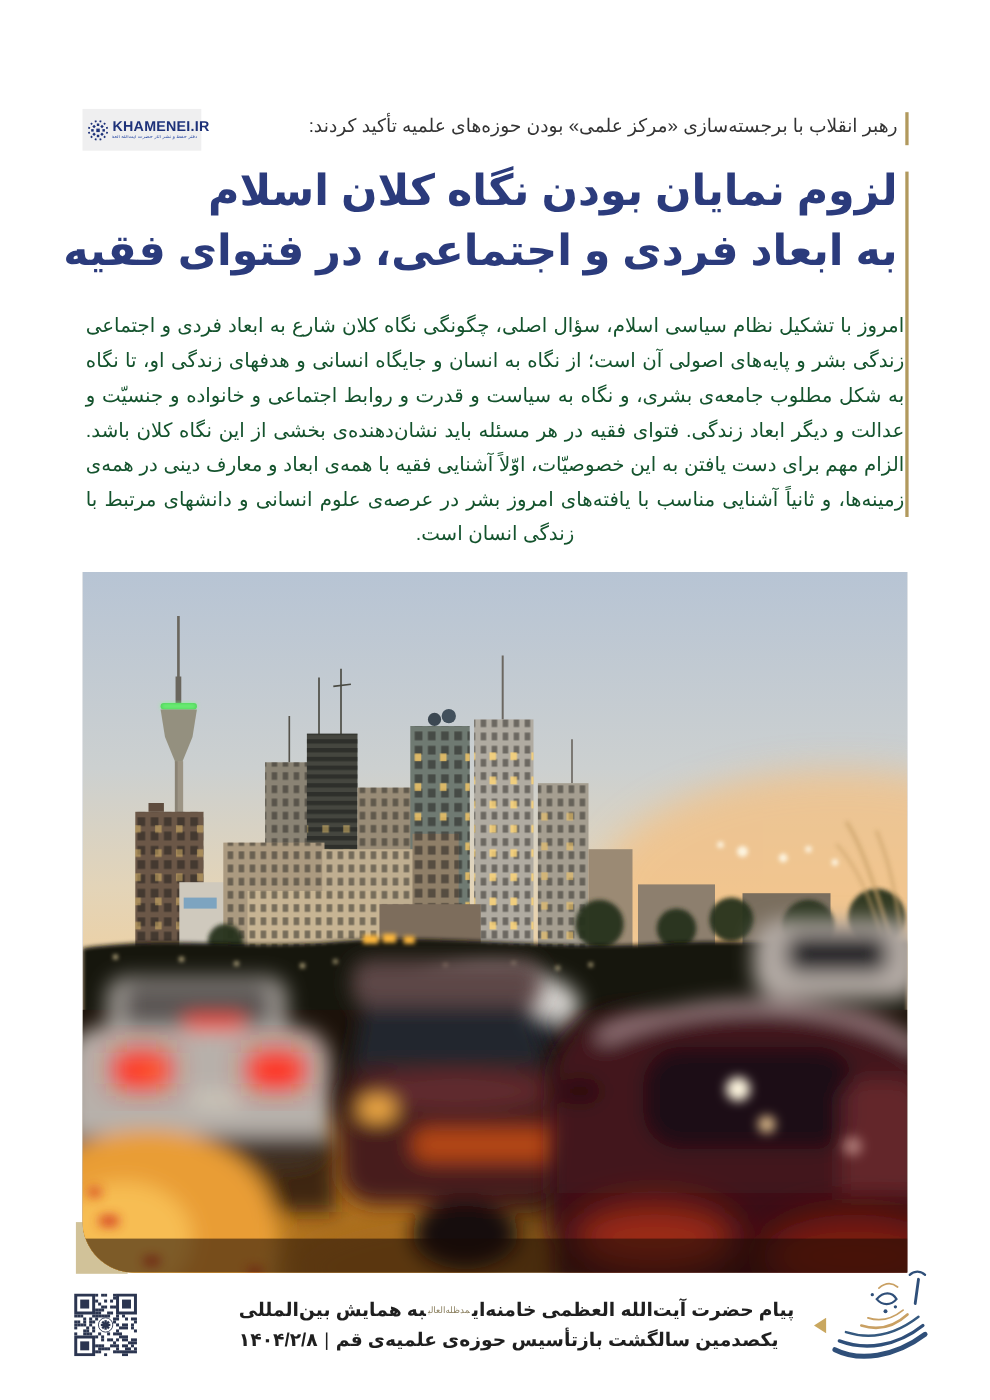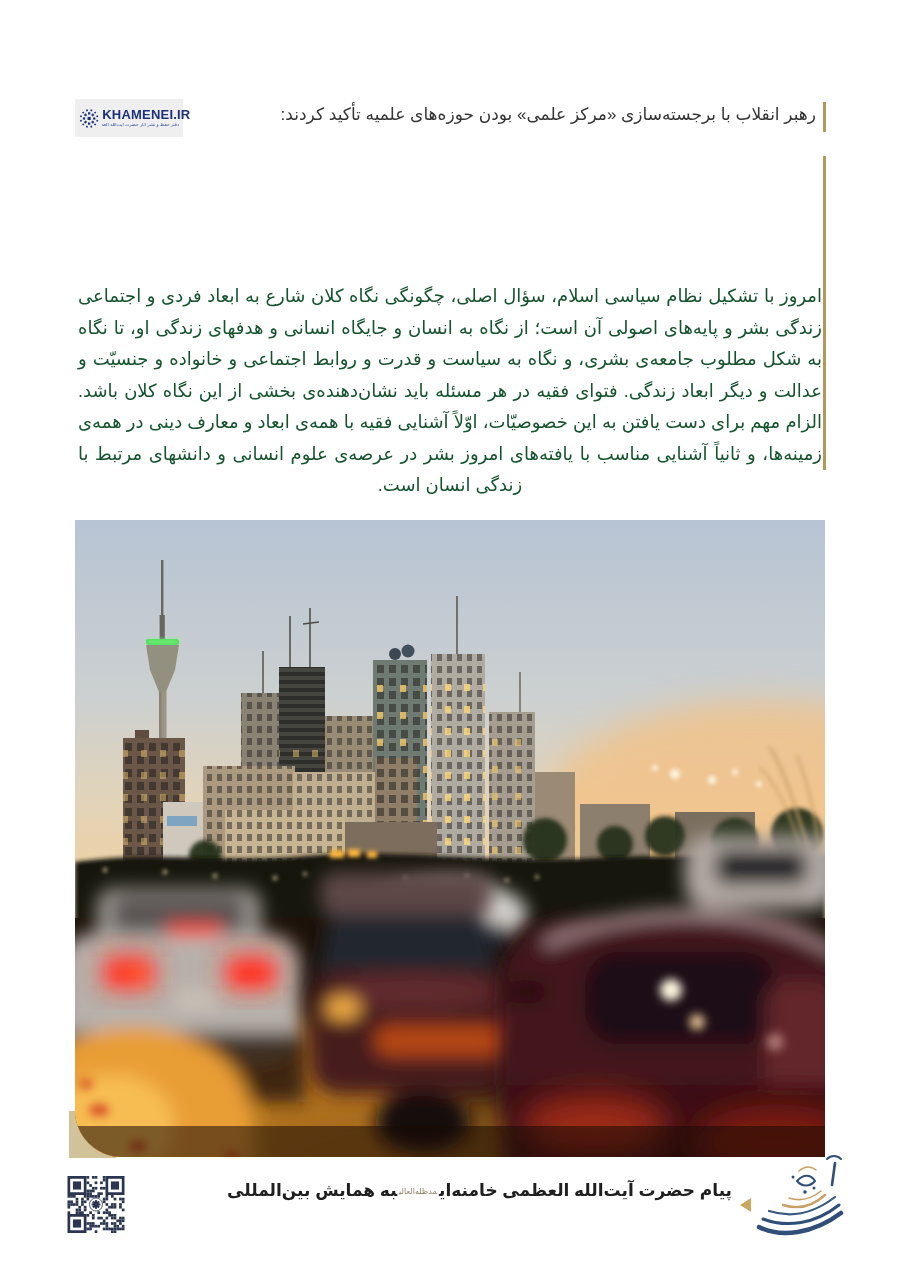--- a/index.html
+++ b/index.html
@@ -37,21 +37,21 @@
   
   .tan-corner{position:absolute;left:69px;top:1111px;width:47px;height:47px;background:#d1c299;z-index:0;}
   .photo{
     position:absolute;left:75px;top:520px;width:750px;height:637px;z-index:1;
     border-bottom-left-radius:47px;overflow:hidden;background:#c9cdd3;
   }
   .photo svg{display:block;}
   
   .qr{position:absolute;left:67px;top:1176px;width:58px;height:57px;}
   .footer-text{
-    position:absolute;right:168px;top:1177px;direction:rtl;text-align:left;
+    position:absolute;right:178px;top:1177px;direction:rtl;text-align:left;
     font-size:17px;line-height:27px;font-weight:600;color:#1f1f1f;
   }
   .honorific{font-size:8px;color:#8a7f5e;font-weight:500;margin:0 2px;vertical-align:2px;}
   .sep{margin:0 6px;color:#1f1f1f;font-weight:400;}
   .tri{
     position:absolute;left:740px;top:1198px;width:0;height:0;
     border-top:7px solid transparent;border-bottom:7px solid transparent;border-right:11px solid #c9a75f;
   }
   .emblem{position:absolute;left:753px;top:1150px;width:100px;height:102px;}
 </style>
@@ -86,20 +86,24 @@
       </svg>
     <div class="logo-text">
       <span class="logo-brand">KHAMENEI.IR</span>
       <span class="logo-tagline">دفتر حفظ و نشر آثار حضرت آیت‌الله العظمی خامنه‌ای</span>
     </div>
   </div>
   <div class="eyebrow">رهبر انقلاب با برجسته‌سازی «مرکز علمی» بودن حوزه‌های علمیه تأکید کردند:</div>
   <div class="gold-bar short"></div>
   <div class="gold-bar long"></div>
 
+  <div class="headline">
+    <div>لزوم نمایان بودن نگاه کلان اسلام</div>
+    <div>به ابعاد فردی و اجتماعی، در فتوای فقیه</div>
+  </div>
 
   <div class="bodytext">امروز با تشکیل نظام سیاسی اسلام، سؤال اصلی، چگونگی نگاه کلان شارع به ابعاد فردی و اجتماعی زندگی بشر و پایه‌های اصولی آن است؛ از نگاه به انسان و جایگاه انسانی و هدفهای زندگی او، تا نگاه به شکل مطلوب جامعه‌ی بشری، و نگاه به سیاست و قدرت و روابط اجتماعی و خانواده و جنسیّت و عدالت و دیگر ابعاد زندگی. فتوای فقیه در هر مسئله باید نشان‌دهنده‌ی بخشی از این نگاه کلان باشد. الزام مهم برای دست یافتن به این خصوصیّات، اوّلاً آشنایی فقیه با همه‌ی ابعاد و معارف دینی در همه‌ی زمینه‌ها، و ثانیاً آشنایی مناسب با یافته‌های امروز بشر در عرصه‌ی علوم انسانی و دانشهای مرتبط با زندگی انسان است.</div>
 
   <div class="tan-corner"></div>
   <div class="photo" title="Blurred evening traffic with red taillights in front of the Tehran skyline and Milad Tower at sunset">
     <svg width="750" height="637" viewBox="0 0 750 637">
       <defs>
         <linearGradient id="sky" x1="0" y1="0" x2="0" y2="1">
           <stop offset="0" stop-color="#b7c4d4"></stop>
             <stop offset=".28" stop-color="#ccd0d0"></stop>
@@ -451,20 +455,23 @@
       <rect x="10.1" y="8.9" width="0.8" height="1.5" fill="#2b3550" transform="rotate(180 10.5 10.5)"></rect>
       <rect x="10.1" y="8.9" width="0.8" height="1.5" fill="#2b3550" transform="rotate(225 10.5 10.5)"></rect>
       <rect x="10.1" y="8.9" width="0.8" height="1.5" fill="#2b3550" transform="rotate(270 10.5 10.5)"></rect>
       <rect x="10.1" y="8.9" width="0.8" height="1.5" fill="#2b3550" transform="rotate(315 10.5 10.5)"></rect>
     </svg>
 
   <div class="footer-text">
     <div>
       <span>پیام حضرت آیت‌الله العظمی خامنه‌ای</span><span class="honorific">مدظله‌العالی</span><span>به همایش بین‌المللی</span>
     </div>
+    <div>
+      <span>یکصدمین سالگشت بازتأسیس حوزه‌ی علمیه‌ی قم</span><span class="sep">|</span><span>۱۴۰۴/۲/۸</span>
+    </div>
   </div>
 
   <div class="tri"></div>
 
   <svg class="emblem" viewBox="0 0 100 100" aria-label="حوزه پیشرو و سرآمد">
     <g fill="none" stroke-linecap="round">
       <path d="M6,76 C28,87 60,83 88,62" stroke="#2f4f79" stroke-width="4.5"></path>
       <path d="M10,68 C34,77 62,73 86,54" stroke="#2f4f79" stroke-width="3"></path>
       <path d="M16,60 C38,67 60,63 82,46" stroke="#35597f" stroke-width="2.2"></path>
       <path d="M30,54 C46,59 60,55 72,44" stroke="#c9a063" stroke-width="2.4"></path>

